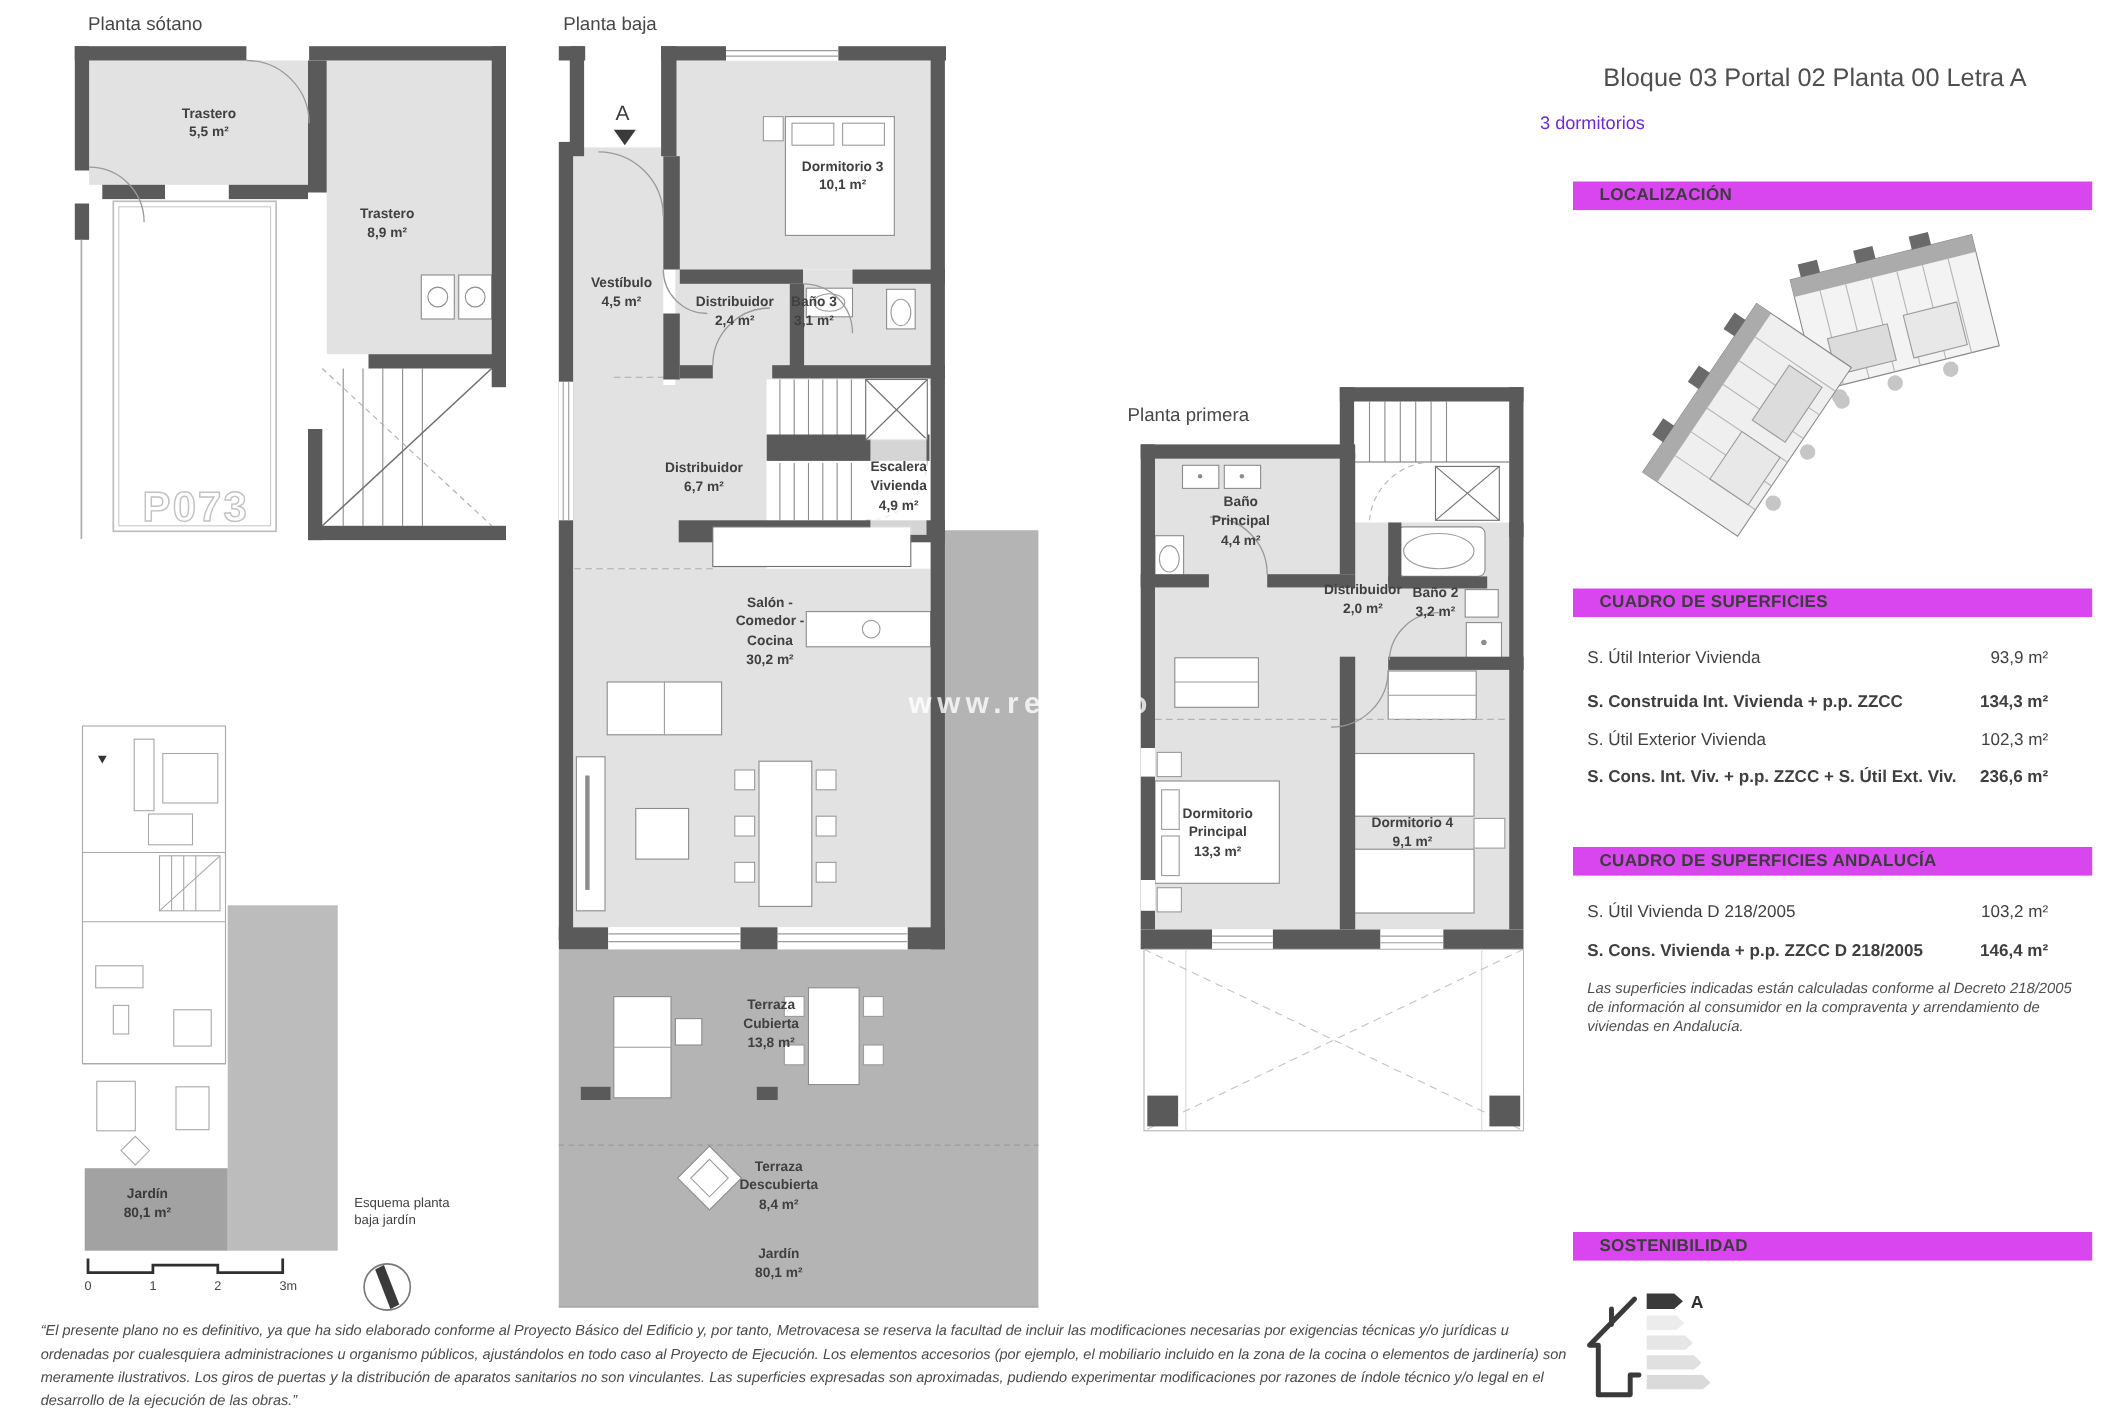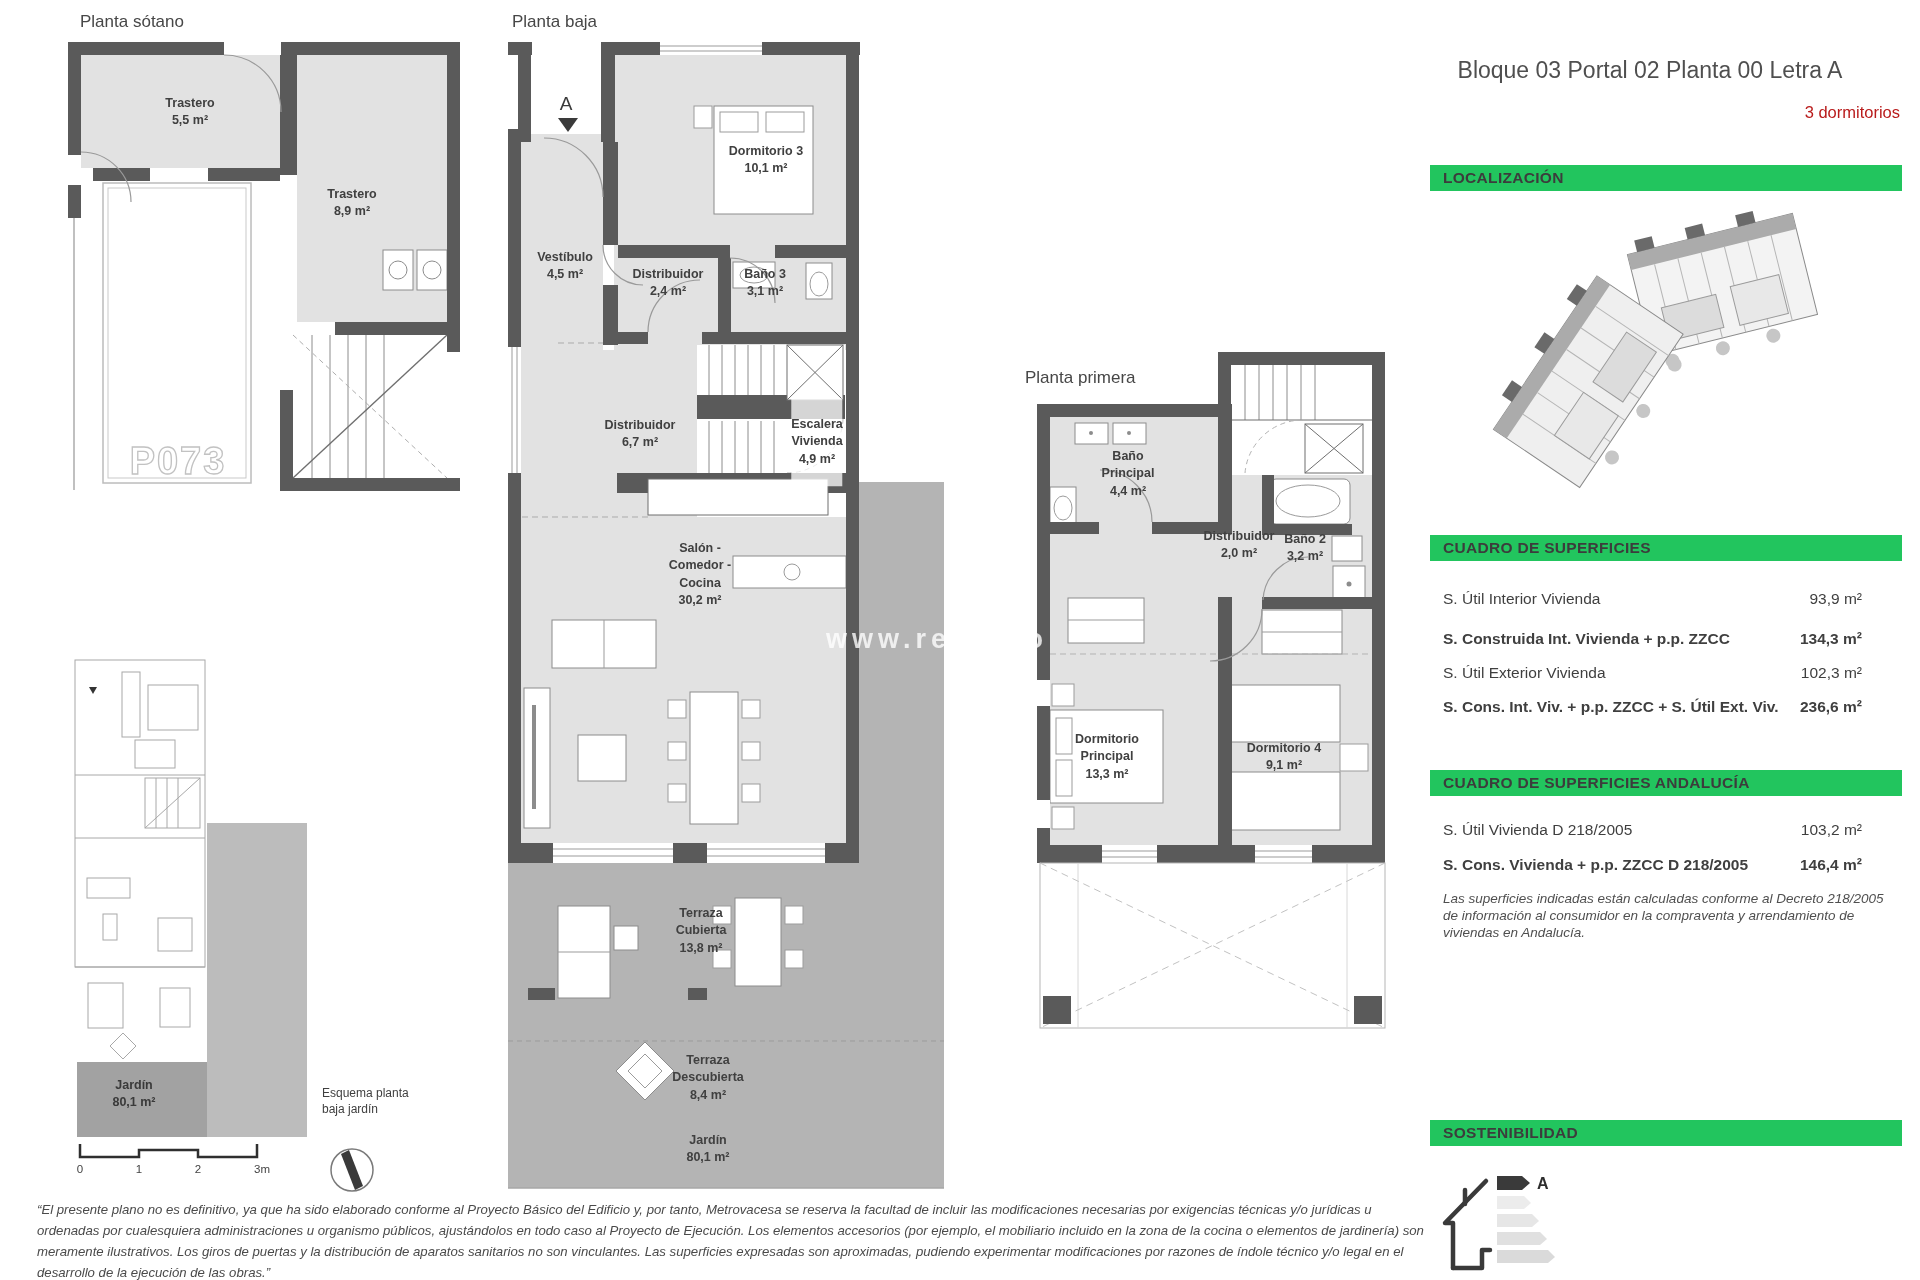--- a/index.html
+++ b/index.html
@@ -5,23 +5,23 @@
   html,body{margin:0;padding:0;background:#fff;}
   #page{position:relative;width:1920px;height:1280px;background:#ffffff;overflow:hidden;
         font-family:"Liberation Sans",sans-serif;color:#3f3f3f;}
   #draw{position:absolute;left:0;top:0;}
   .plan-title{position:absolute;font-size:17px;color:#474747;}
   .room-label{position:absolute;transform:translate(-50%,-50%);text-align:center;
      font-size:12.5px;font-weight:600;color:#404040;line-height:1.4;white-space:pre-line;}
   .room-label .area{display:block;font-weight:600;}
   .marker-a{position:absolute;transform:translate(-50%,-50%);font-size:19px;color:#3a3a3a;}
   .col-title{position:absolute;left:1400px;width:500px;text-align:center;font-size:23px;color:#4f4f4f;}
-  .col-subtitle{position:absolute;left:1400px;width:500px;text-align:right;font-size:16.5px;color:#b91c1c;}
-  .bar{position:absolute;left:1430px;width:472px;height:26px;background:#22c55e;
-       font-size:15.5px;font-weight:600;color:#3c3c3c;line-height:26px;padding-left:13px;
+  .col-subtitle{position:absolute;left:1400px;width:500px;text-align:left;font-size:16.5px;color:#6d28d9;}
+  .bar{position:absolute;left:1430px;width:472px;height:26px;background:#d946ef;
+       font-size:15.5px;font-weight:600;color:#3c3c3c;line-height:26px;padding-left:24px;
        box-sizing:border-box;letter-spacing:.3px;}
   .surf-row{position:absolute;left:1443px;width:419px;display:flex;justify-content:space-between;
        font-size:15.5px;color:#3f3f3f;}
   .surf-row.bold{font-weight:700;}
   .note{position:absolute;left:1443px;width:452px;font-size:13.5px;font-style:italic;
        color:#4f4f4f;line-height:17px;}
   .esquema-label{position:absolute;left:322px;top:1086px;width:104px;font-size:12px;
        color:#3f3f3f;line-height:1.3;}
   .watermark{position:absolute;left:826px;top:624px;font-size:27px;font-weight:600;
        letter-spacing:5px;color:rgba(255,255,255,0.78);}
@@ -414,21 +414,21 @@
   </div>
 
   <div class="room-label" style="left:565px;top:266px;">
     <span>Vestíbulo</span>
     <span class="area">4,5 m²</span>
   </div>
   <div class="room-label" style="left:668px;top:283px;">
     <span>Distribuidor</span>
     <span class="area">2,4 m²</span>
   </div>
-  <div class="room-label" style="left:765px;top:283px;">
+  <div class="room-label" style="left:740px;top:283px;">
     <span>Baño 3</span>
     <span class="area">3,1 m²</span>
   </div>
   <div class="room-label" style="left:766px;top:160px;">
     <span>Dormitorio 3</span>
     <span class="area">10,1 m²</span>
   </div>
   <div class="room-label" style="left:640px;top:434px;">
     <span>Distribuidor</span>
     <span class="area">6,7 m²</span>

